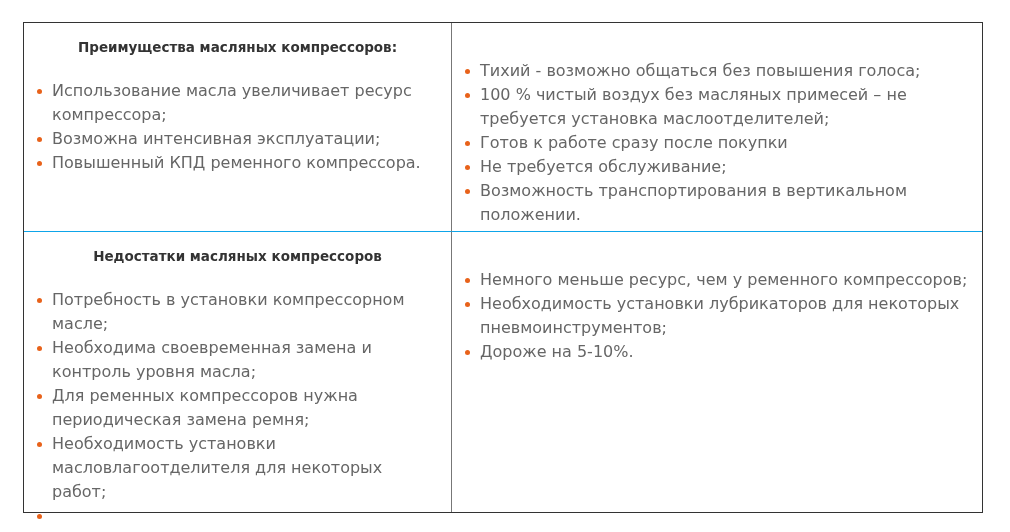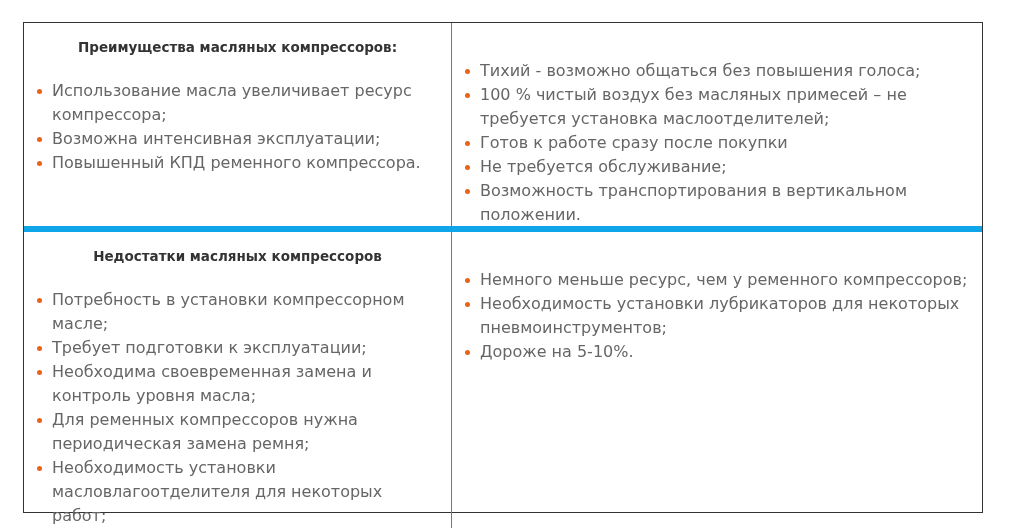--- a/index.html
+++ b/index.html
@@ -7,21 +7,21 @@
     .tbl {
       position: absolute; left: 23px; top: 22px;
       width: 960px; height: 491px;
       border: 1px solid #333333; box-sizing: border-box;
       display: grid;
       grid-template-columns: 428px 1fr;
       grid-template-rows: 209px 1fr;
     }
     .cell { box-sizing: border-box; padding: 14px 10px 0 10px; }
     .cell.c1 { border-right: 1px solid #777777; }
-    .cell.r1 { border-bottom: 6px solid #0ea5e9; }
+    .cell.r1 { border-bottom: 1px solid #0ea5e9; }
     .cell h3 {
       margin: 0; font-size: 13.5px; font-weight: bold; color: #333333;
       text-align: center; line-height: 20px;
     }
     .cell ul { list-style: none; margin: 22px 0 0 0; padding: 0; }
     .cell li {
       position: relative; padding-left: 18px;
       font-size: 16px; line-height: 24px; color: #666666;
     }
     .dot {
@@ -51,21 +51,20 @@
       <li><span class="dot" style="background: rgb(232, 98, 26);"></span><span>Готов к работе сразу после покупки</span></li>
       <li><span class="dot" style="background: rgb(232, 98, 26);"></span><span>Не требуется обслуживание;</span></li>
       <li><span class="dot" style="background: rgb(232, 98, 26);"></span><span>Возможность транспортирования в вертикальном положении.</span></li>
     </ul>
   </div>
 
   <div class="cell c1">
     <h3>Недостатки масляных компрессоров</h3>
     <ul>
       <li><span class="dot" style="background: rgb(232, 98, 26);"></span><span>Потребность в установки компрессорном масле;</span></li>
-      <li><span class="dot" style="background: rgb(232, 98, 26);"></span><span>Требует подготовки к эксплуатации;</span></li>
       <li><span class="dot" style="background: rgb(232, 98, 26);"></span><span>Необходима своевременная замена и контроль уровня масла;</span></li>
       <li><span class="dot" style="background: rgb(232, 98, 26);"></span><span>Для ременных компрессоров нужна периодическая замена ремня;</span></li>
       <li><span class="dot" style="background: rgb(232, 98, 26);"></span><span>Необходимость установки масловлагоотделителя для некоторых работ;</span></li>
       <li><span class="dot" style="background: rgb(232, 98, 26);"></span></li>
     </ul>
   </div>
 
   <div class="cell">
     <ul>
       <li><span class="dot" style="background: rgb(232, 98, 26);"></span><span>Немного меньше ресурс, чем у ременного компрессоров;</span></li>

